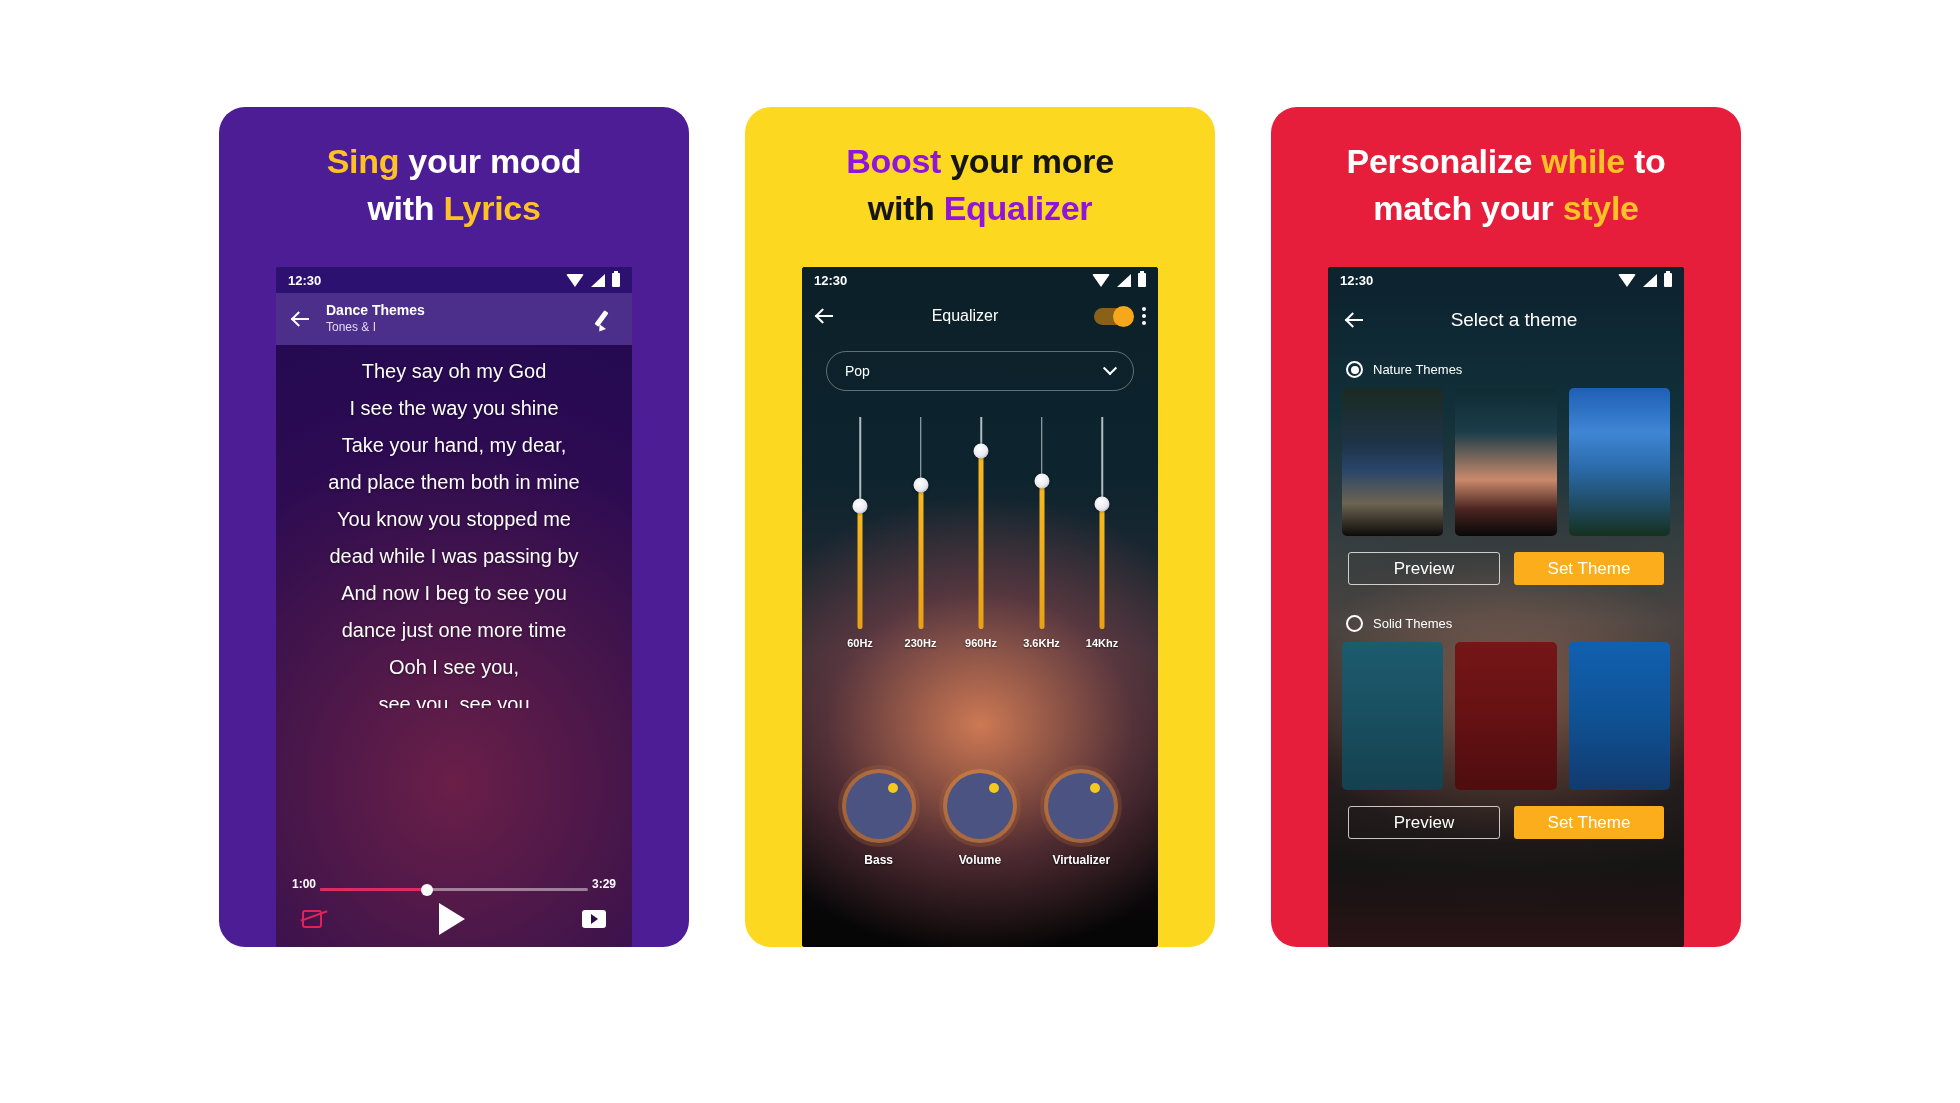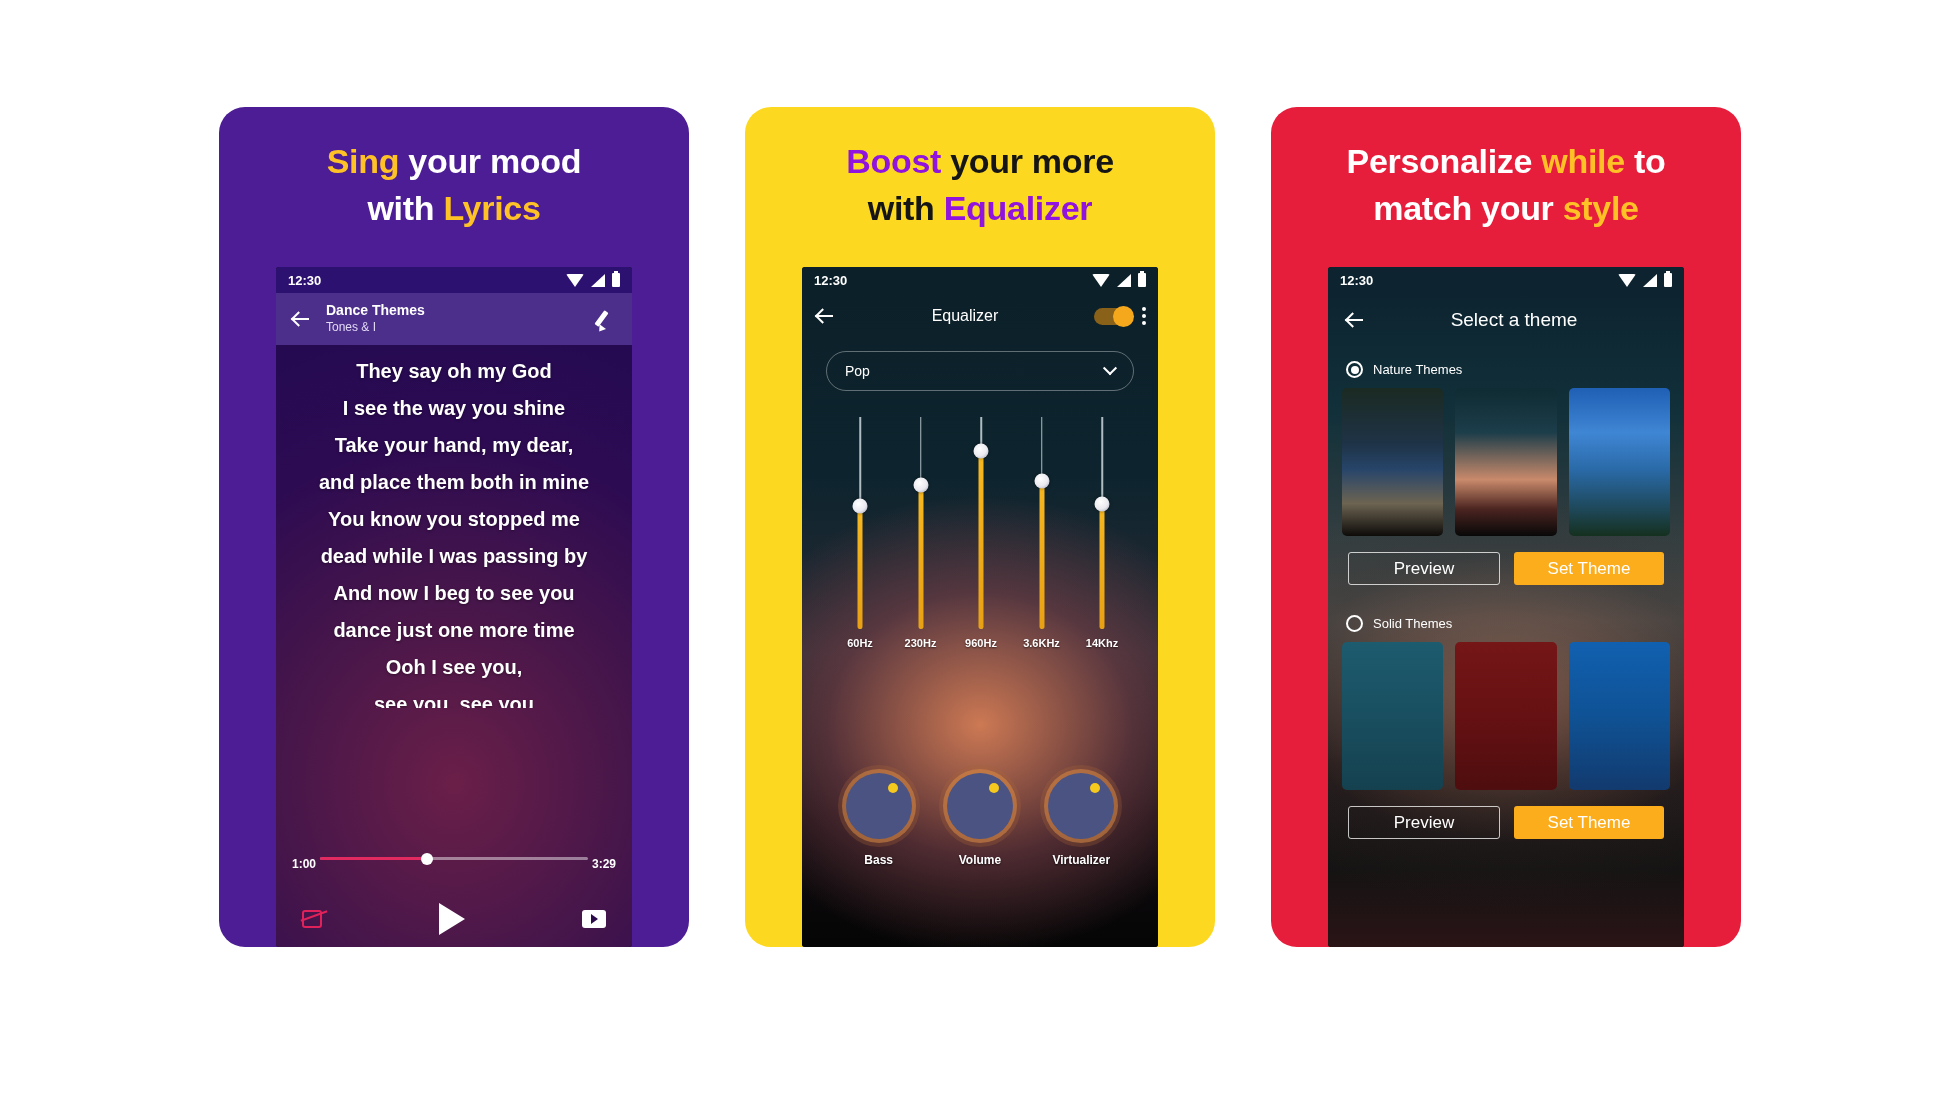--- a/index.html
+++ b/index.html
@@ -143,31 +143,31 @@
   .lyrics {
     flex: 1 1 auto;
     display: flex; flex-direction: column;
     align-items: center;
     padding-top: 16px;
     overflow: hidden;
   }
   .lyric-line {
     color: #ffffff;
     font-size: 20px;
-    font-weight: bold;
+    font-weight: normal;
     line-height: 1;
     margin-bottom: 17px;
     text-align: right;
     text-shadow: 0 1px 3px rgba(0,0,0,0.4);
     white-space: nowrap;
   }
   .lyric-line.clipped { height: 14px; overflow: hidden; margin-bottom: 0; }
 
   .p1-player { padding: 0 16px 0 16px; }
-  .seek-row { display: flex; align-items: flex-start; gap: 4px; height: 34px; }
+  .seek-row { display: flex; align-items: flex-end; gap: 4px; height: 34px; }
   .seek-time { color: #fff; font-size: 12px; font-weight: bold; }
   .seek-track {
     flex: 1 1 auto; height: 3px; background: rgba(255,255,255,0.45);
     position: relative; border-radius: 2px;
   }
   .seek-fill {
     position: absolute; left: 0; top: 0; height: 3px;
     background: #e02a60; border-radius: 2px;
   }
   .seek-thumb {

